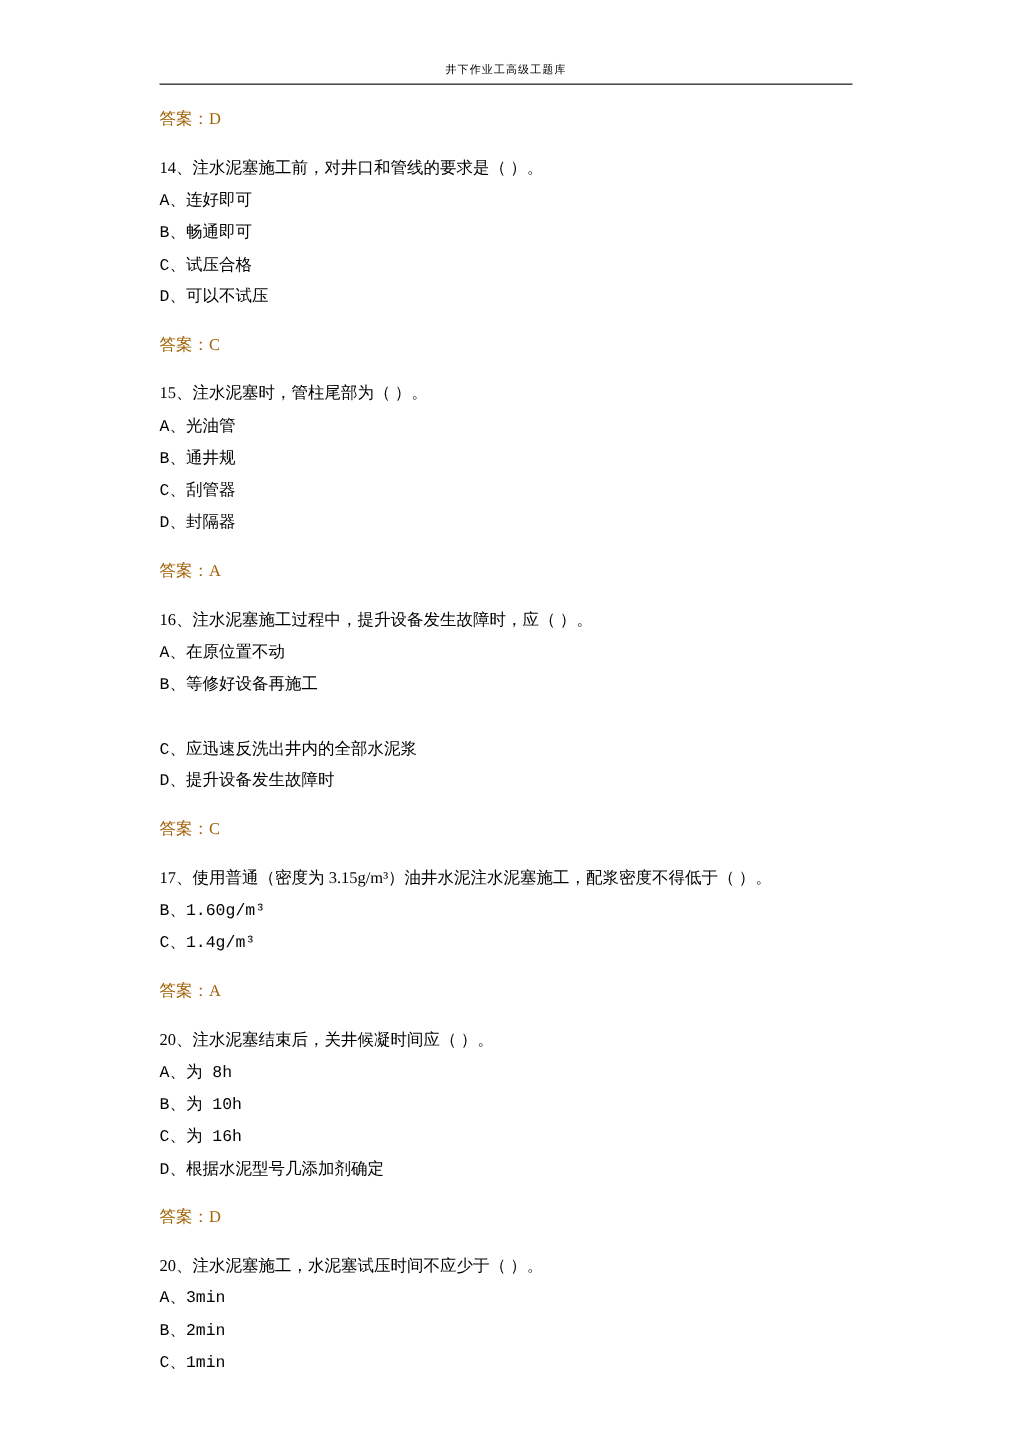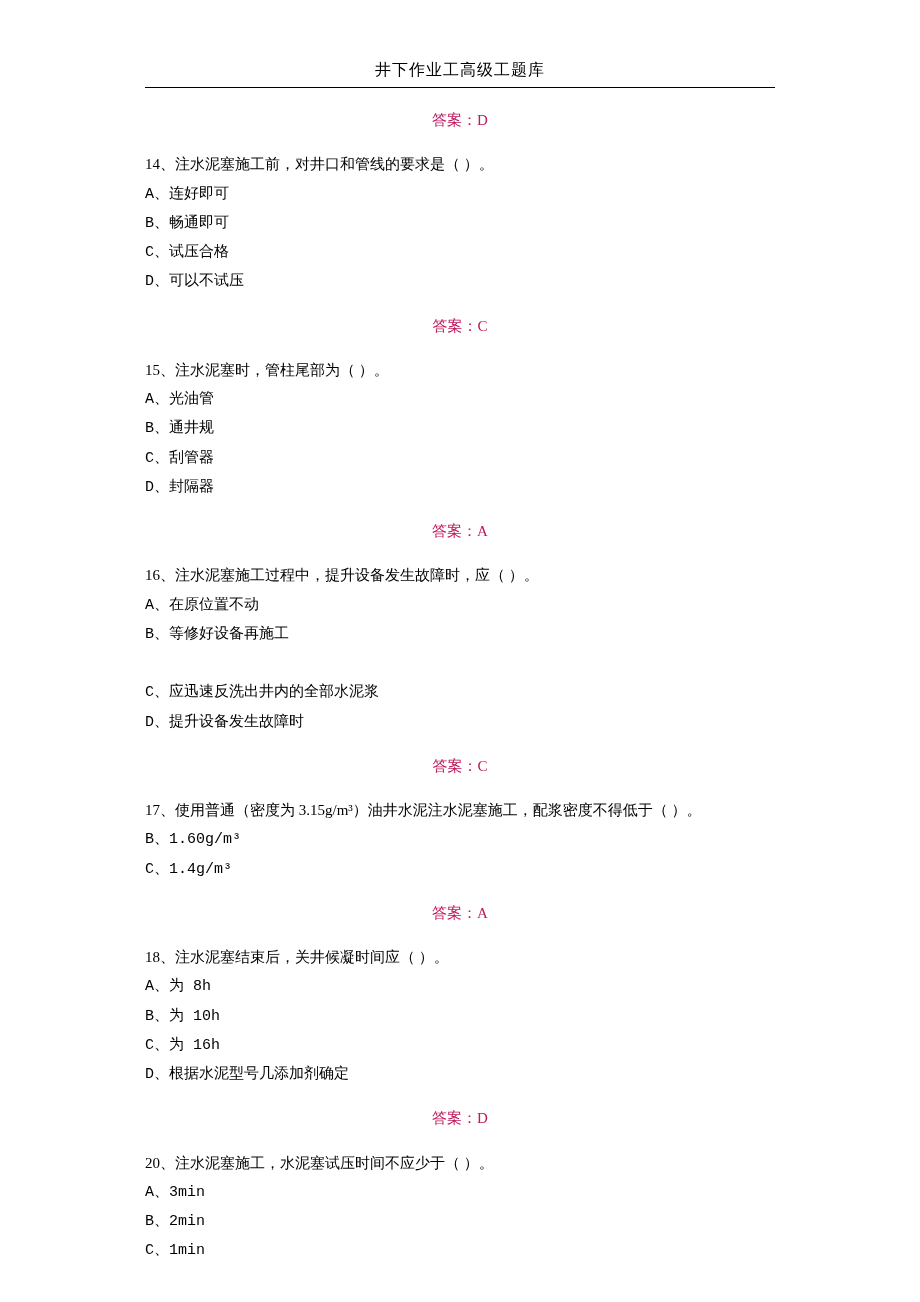--- a/index.html
+++ b/index.html
@@ -13,32 +13,31 @@
   }
   .page {
     width: 920px;
     min-height: 1302px;
     box-sizing: border-box;
     padding: 54px 145px 40px 145px;
     position: relative;
   }
   .header {
     text-align: center;
-    font-size: 16px;
+    font-size: 10px;
     letter-spacing: 1px;
     margin-bottom: 2px;
   }
   .header-rule {
     border: none;
     border-top: 1px solid #000;
     margin: 0 0 18px 0;
   }
   .answer {
-    color: #be185d;
-    text-align: center;
+    color: #a16207;
   }
   .question-line {
     margin: 0;
   }
   .option {
     margin: 0;
     font-family: Liberation Mono, monospace;
   }
   .extra-gap {
     height: 1.95em;
@@ -74,21 +73,21 @@
   <div class="extra-gap"></div>
   <p class="option">C、应迅速反洗出井内的全部水泥浆</p>
   <p class="option">D、提升设备发生故障时</p>
   <p class="answer"><span>答案：</span><span>C</span></p>
 
   <p class="question-line">17、使用普通（密度为 3.15g/m³）油井水泥注水泥塞施工，配浆密度不得低于（  ）。</p>
   <p class="option">B、1.60g/m³</p>
   <p class="option">C、1.4g/m³</p>
   <p class="answer"><span>答案：</span><span>A</span></p>
 
-  <p class="question-line">18、注水泥塞结束后，关井候凝时间应（      ）。</p>
+  <p class="question-line">20、注水泥塞结束后，关井候凝时间应（      ）。</p>
   <p class="option">A、为 8h</p>
   <p class="option">B、为 10h</p>
   <p class="option">C、为 16h</p>
   <p class="option">D、根据水泥型号几添加剂确定</p>
   <p class="answer"><span>答案：</span><span>D</span></p>
 
   <p class="question-line">20、注水泥塞施工，水泥塞试压时间不应少于（     ）。</p>
   <p class="option">A、3min</p>
   <p class="option">B、2min</p>
   <p class="option">C、1min</p>

